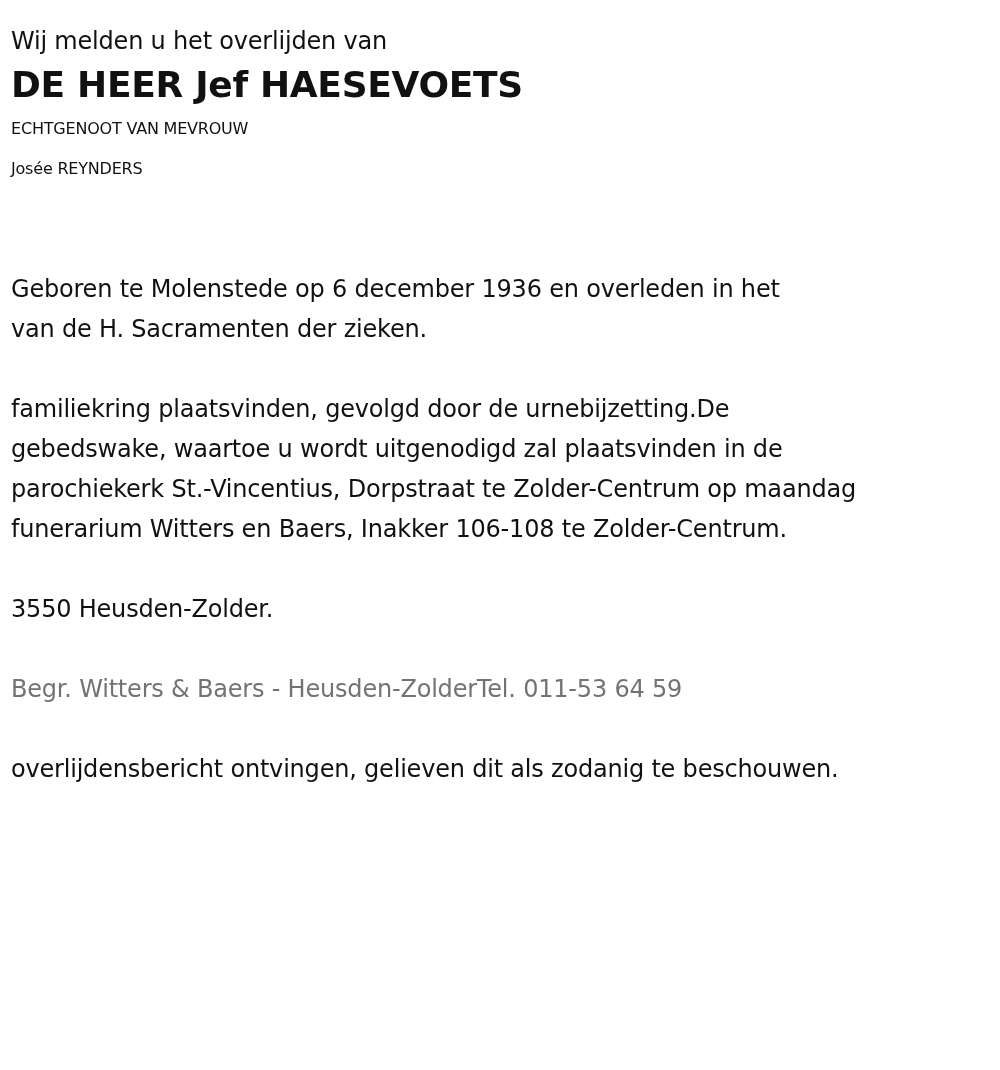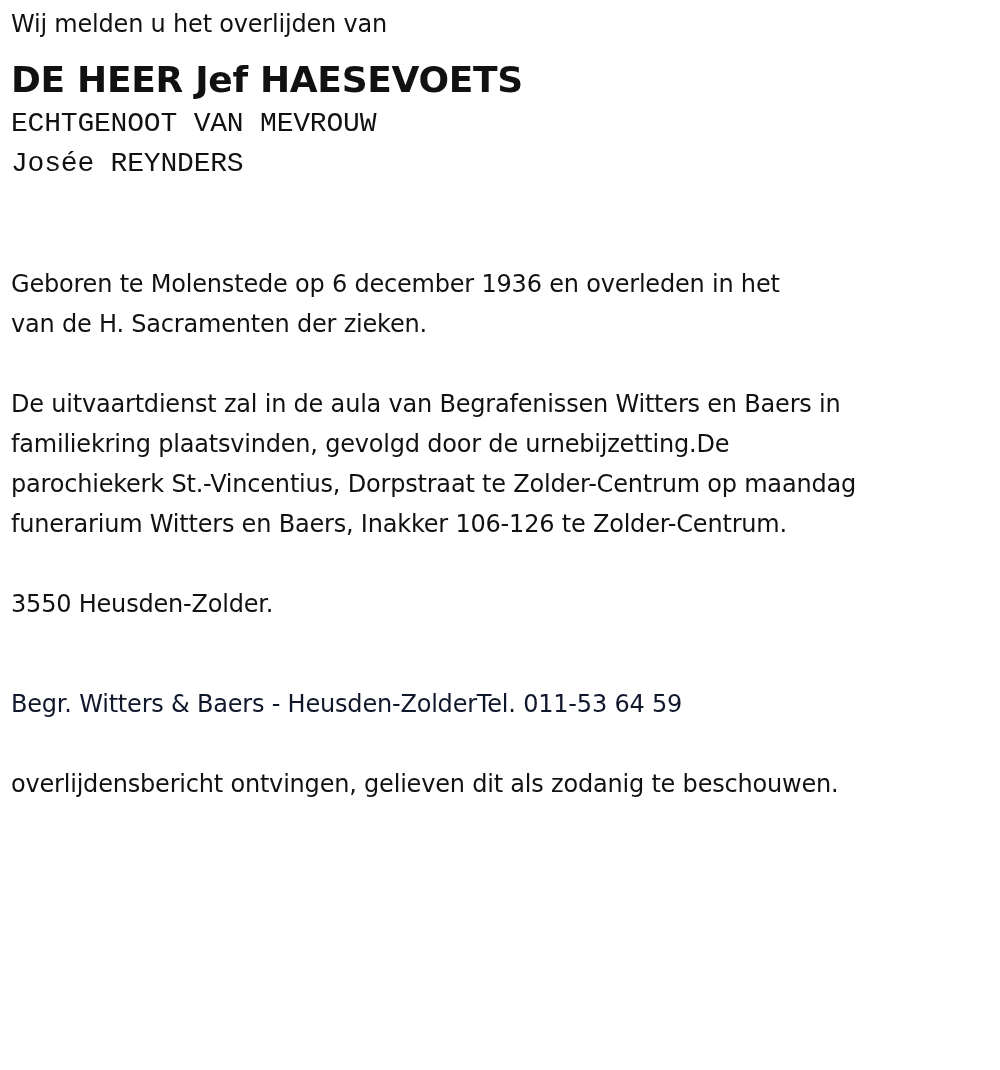--- a/index.html
+++ b/index.html
@@ -9,52 +9,49 @@
     }
     body {
       width: 1000px;
       height: 1070px;
       overflow: hidden;
       font-family: "DejaVu Sans", sans-serif;
       color: #111111;
     }
     .page {
       position: relative;
-      padding: 4px 0 0 11px;
+      padding: 21px 0 0 11px;
     }
     .line {
       font-size: 24px;
       line-height: 40px;
       height: 40px;
       white-space: nowrap;
       letter-spacing: -0.2px;
     }
     .gap {
       height: 40px;
     }
     .title {
       font-size: 36px;
       font-weight: bold;
       line-height: 48px;
       height: 48px;
-      margin-top: 12px;
       white-space: nowrap;
       letter-spacing: -0.3px;
     }
     .sub {
-      font-size: 28px;
+      font-size: 16px;
       line-height: 40px;
       height: 40px;
       white-space: nowrap;
       letter-spacing: -0.2px;
-      font-family: Liberation Mono, monospace;
     }
     .muted {
-      color: #0f172a;
-      margin-top: 20px;
+      color: #737373;
     }
     .para .line { }
   </style>
 </head>
 <body>
 
 <div class="page">
   <div class="line">Wij melden u het overlijden van</div>
 
   <div class="title">DE HEER Jef HAESEVOETS</div>
@@ -64,24 +61,24 @@
   <div class="gap"></div>
 
   <div class="gap"></div>
   <div class="para">
     <div class="line">Geboren te Molenstede op 6 december 1936 en overleden in het</div>
     <div class="line">van de H. Sacramenten der zieken.</div>
   </div>
 
   <div class="gap"></div>
   <div class="para">
-    <div class="line">De uitvaartdienst zal in de aula van Begrafenissen Witters en Baers in</div>
     <div class="line">familiekring plaatsvinden, gevolgd door de urnebijzetting.De</div>
+    <div class="line">gebedswake, waartoe u wordt uitgenodigd zal plaatsvinden in de</div>
     <div class="line">parochiekerk St.-Vincentius, Dorpstraat te Zolder-Centrum op maandag</div>
-    <div class="line">funerarium Witters en Baers, Inakker 106-126 te Zolder-Centrum.</div>
+    <div class="line">funerarium Witters en Baers, Inakker 106-108 te Zolder-Centrum.</div>
   </div>
 
   <div class="gap"></div>
   <div class="para">
     <div class="line">3550 Heusden-Zolder.</div>
   </div>
 
   <div class="gap"></div>
   <div class="line muted">Begr. Witters &amp; Baers - Heusden-ZolderTel. 011-53 64 59</div>
 

